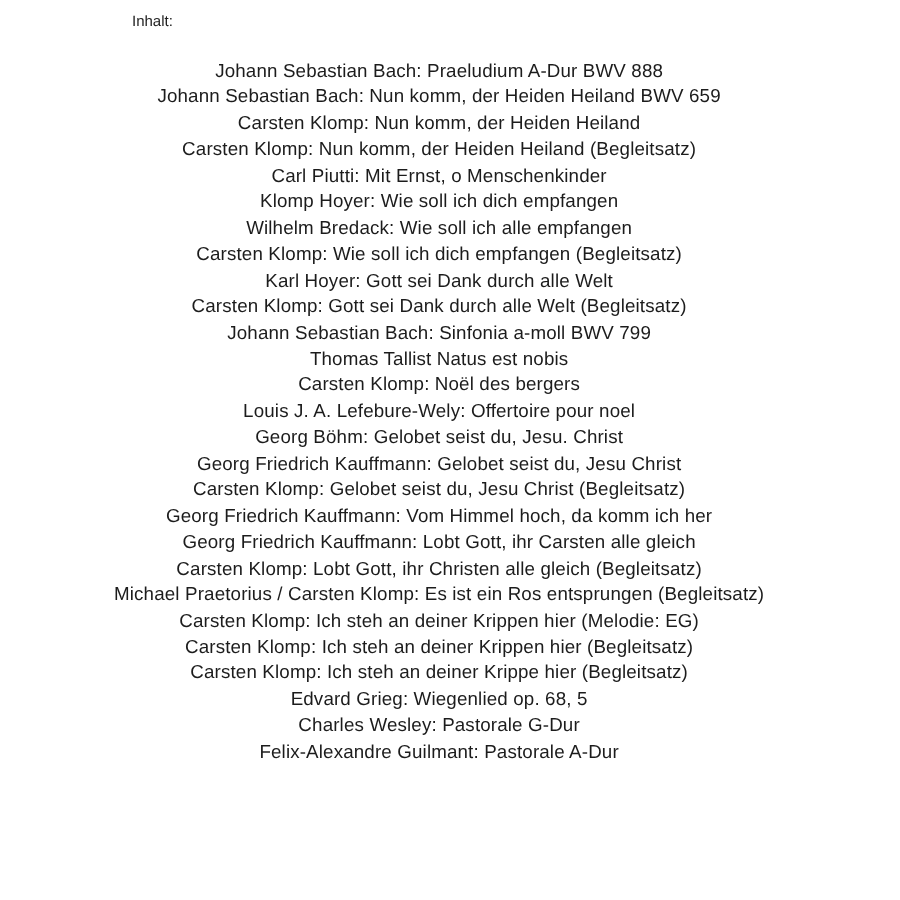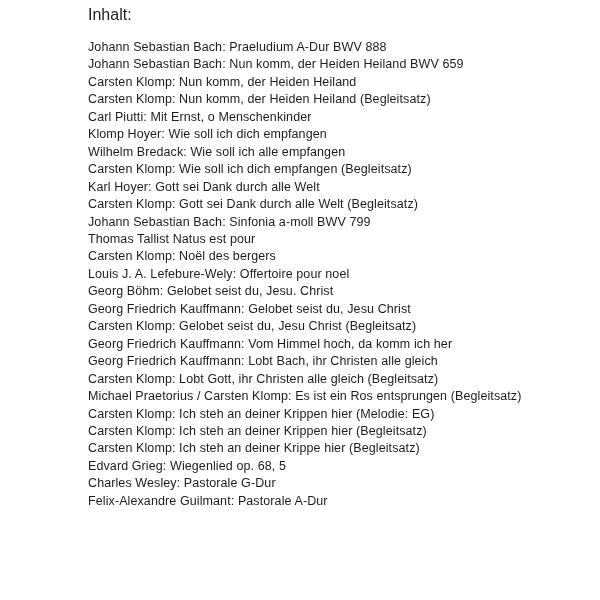--- a/index.html
+++ b/index.html
@@ -13,29 +13,30 @@
     height: 600px;
     background: #ffffff;
     overflow: hidden;
     font-family: "Liberation Sans", "DejaVu Sans", sans-serif;
     color: #1c1c1c;
   }
   .doc-title {
     position: absolute;
     left: 88px;
     top: 6px;
-    font-size: 16px;
+    font-size: 10px;
     line-height: 17.4px;
     font-weight: 400;
     white-space: nowrap;
   }
   .content-list {
     position: absolute;
-    left: 88px;
+    left: 76px;
     top: 39px;
+    text-align: center;
   }
   .content-list .line {
     font-size: 12.5px;
     line-height: 17.45px;
     font-weight: 400;
     white-space: nowrap;
     letter-spacing: 0.1px;
   }
 </style>
 </head>
@@ -48,28 +49,28 @@
       <div class="line">Johann Sebastian Bach: Nun komm, der Heiden Heiland BWV 659</div>
       <div class="line">Carsten Klomp: Nun komm, der Heiden Heiland</div>
       <div class="line">Carsten Klomp: Nun komm, der Heiden Heiland (Begleitsatz)</div>
       <div class="line">Carl Piutti: Mit Ernst, o Menschenkinder</div>
       <div class="line">Klomp Hoyer: Wie soll ich dich empfangen</div>
       <div class="line">Wilhelm Bredack: Wie soll ich alle empfangen</div>
       <div class="line">Carsten Klomp: Wie soll ich dich empfangen (Begleitsatz)</div>
       <div class="line">Karl Hoyer: Gott sei Dank durch alle Welt</div>
       <div class="line">Carsten Klomp: Gott sei Dank durch alle Welt (Begleitsatz)</div>
       <div class="line">Johann Sebastian Bach: Sinfonia a-moll BWV 799</div>
-      <div class="line">Thomas Tallist Natus est pour</div>
+      <div class="line">Thomas Tallist Natus est nobis</div>
       <div class="line">Carsten Klomp: Noël des bergers</div>
       <div class="line">Louis J. A. Lefebure-Wely: Offertoire pour noel</div>
       <div class="line">Georg Böhm: Gelobet seist du, Jesu. Christ</div>
       <div class="line">Georg Friedrich Kauffmann: Gelobet seist du, Jesu Christ</div>
       <div class="line">Carsten Klomp: Gelobet seist du, Jesu Christ (Begleitsatz)</div>
       <div class="line">Georg Friedrich Kauffmann: Vom Himmel hoch, da komm ich her</div>
-      <div class="line">Georg Friedrich Kauffmann: Lobt Bach, ihr Christen alle gleich</div>
+      <div class="line">Georg Friedrich Kauffmann: Lobt Gott, ihr Carsten alle gleich</div>
       <div class="line">Carsten Klomp: Lobt Gott, ihr Christen alle gleich (Begleitsatz)</div>
       <div class="line">Michael Praetorius / Carsten Klomp: Es ist ein Ros entsprungen (Begleitsatz)</div>
       <div class="line">Carsten Klomp: Ich steh an deiner Krippen hier (Melodie: EG)</div>
       <div class="line">Carsten Klomp: Ich steh an deiner Krippen hier (Begleitsatz)</div>
       <div class="line">Carsten Klomp: Ich steh an deiner Krippe hier (Begleitsatz)</div>
       <div class="line">Edvard Grieg: Wiegenlied op. 68, 5</div>
       <div class="line">Charles Wesley: Pastorale G-Dur</div>
       <div class="line">Felix-Alexandre Guilmant: Pastorale A-Dur</div>
     </div>
 </div>

